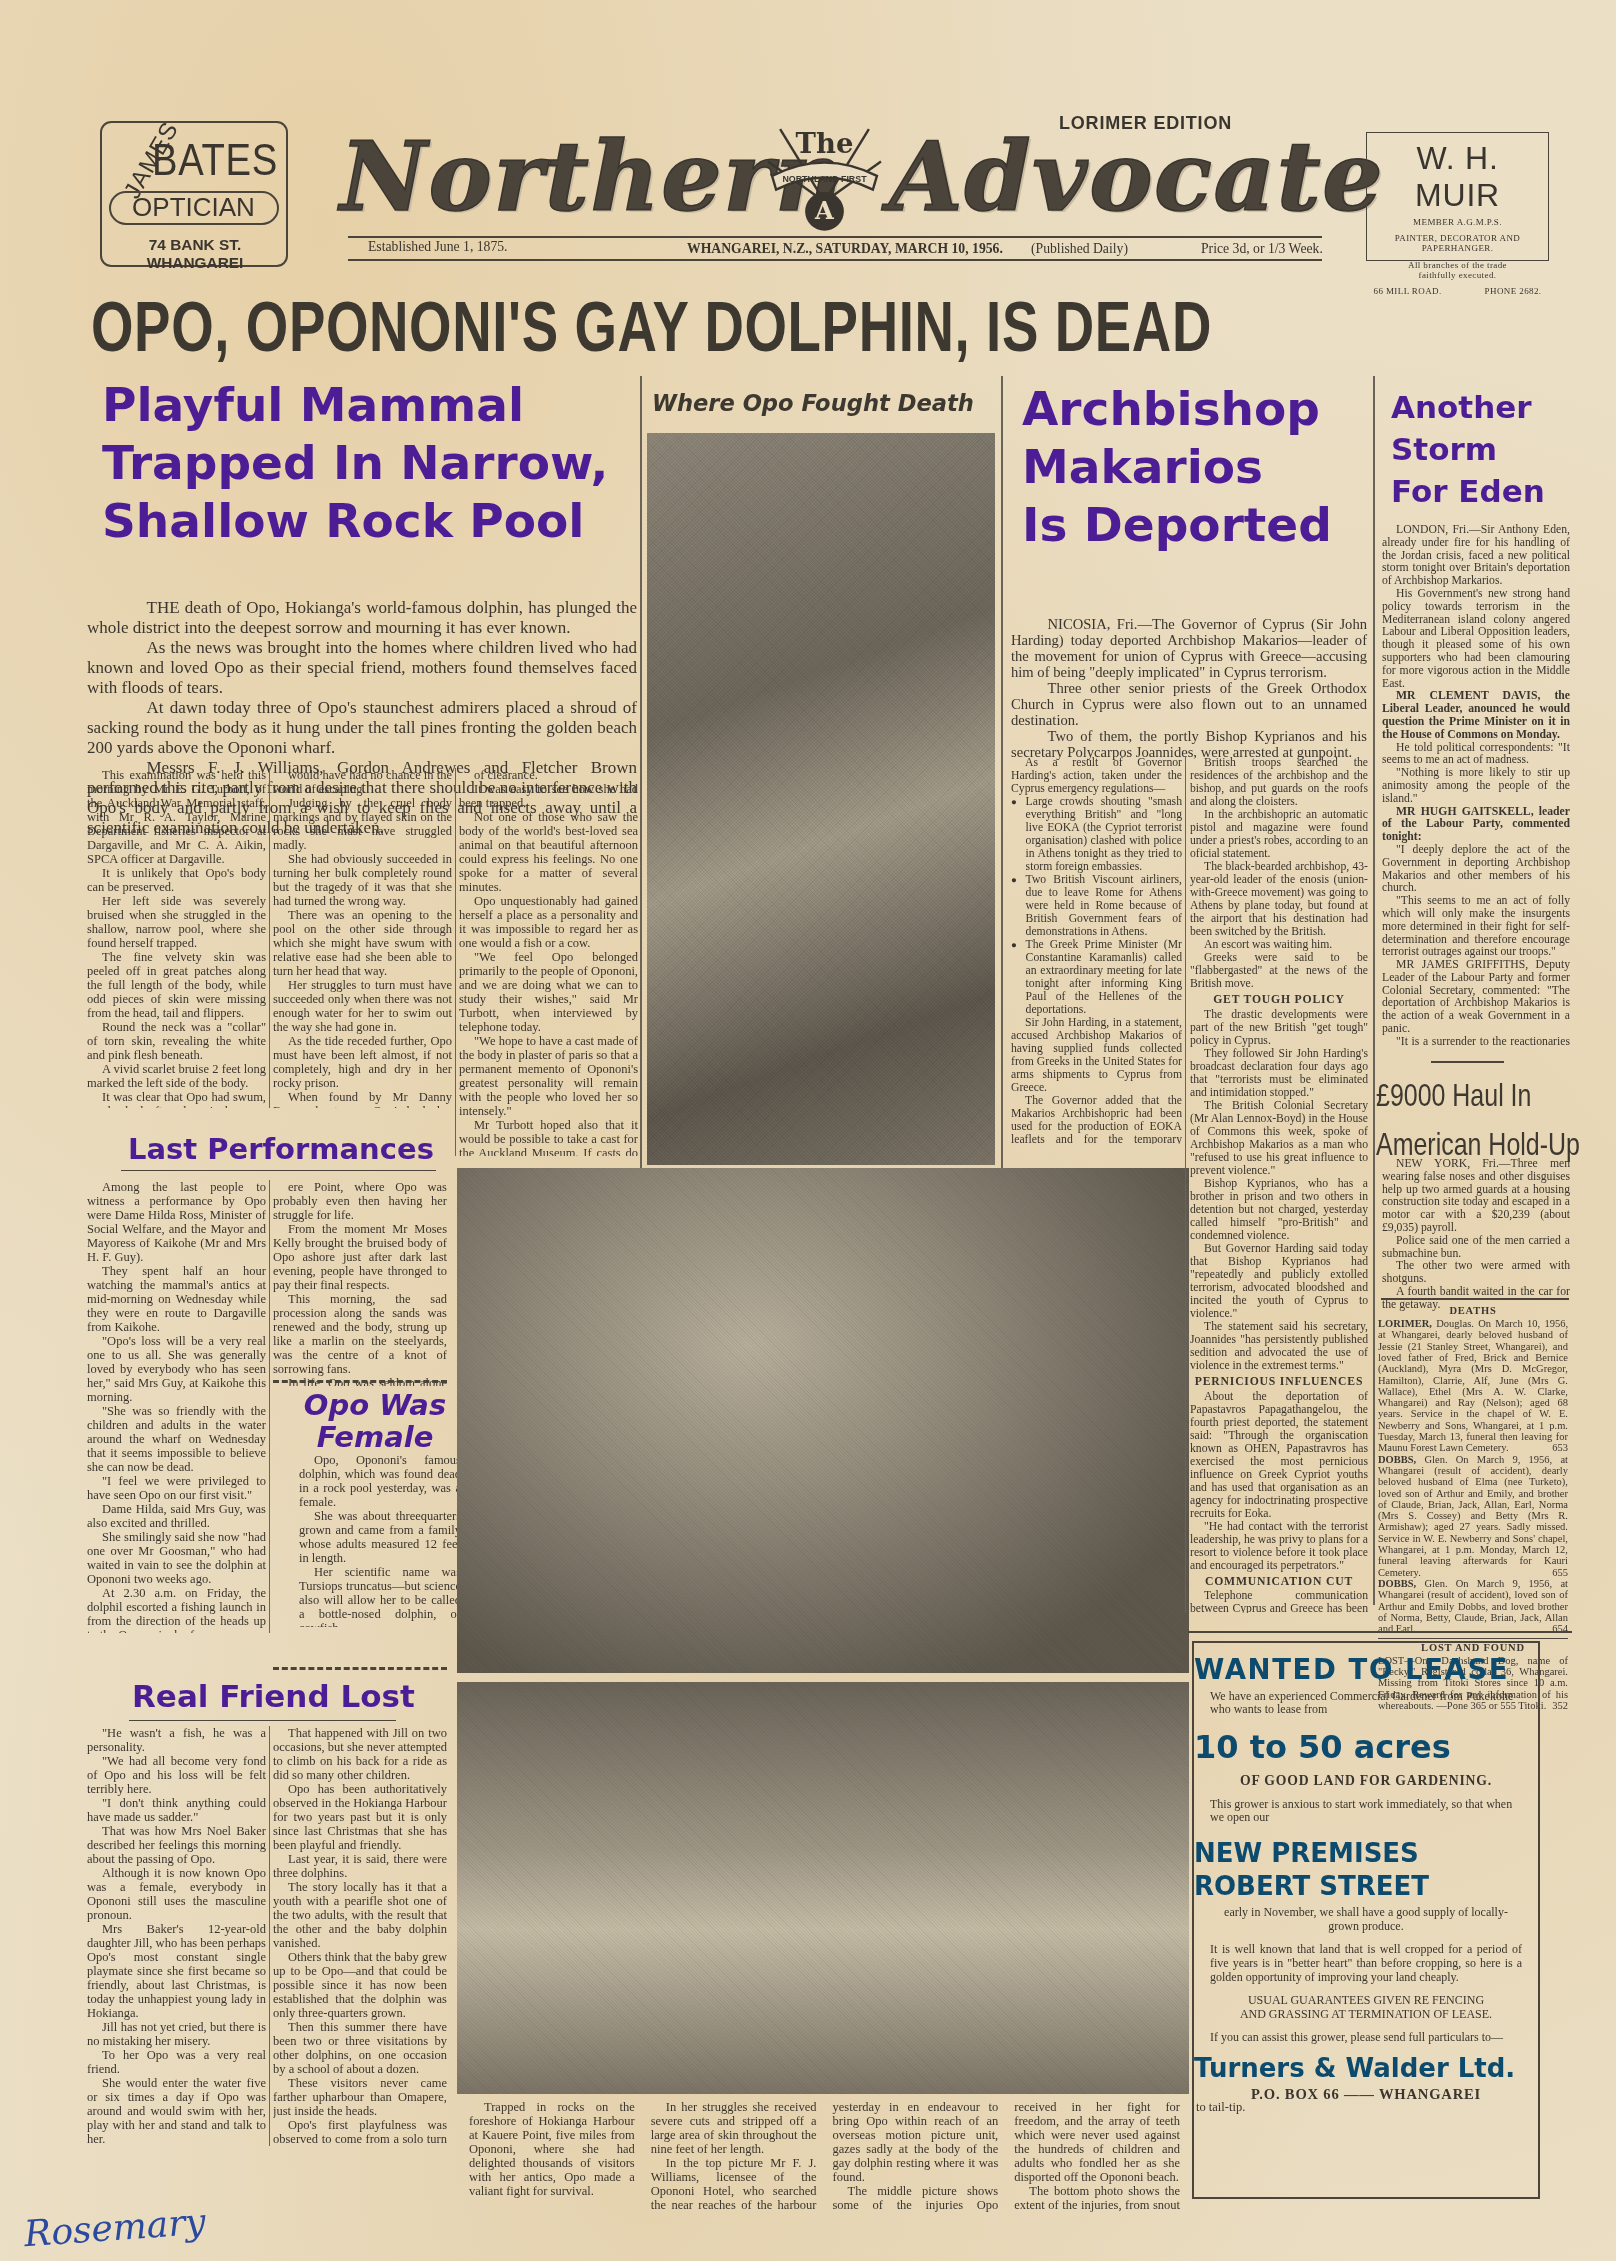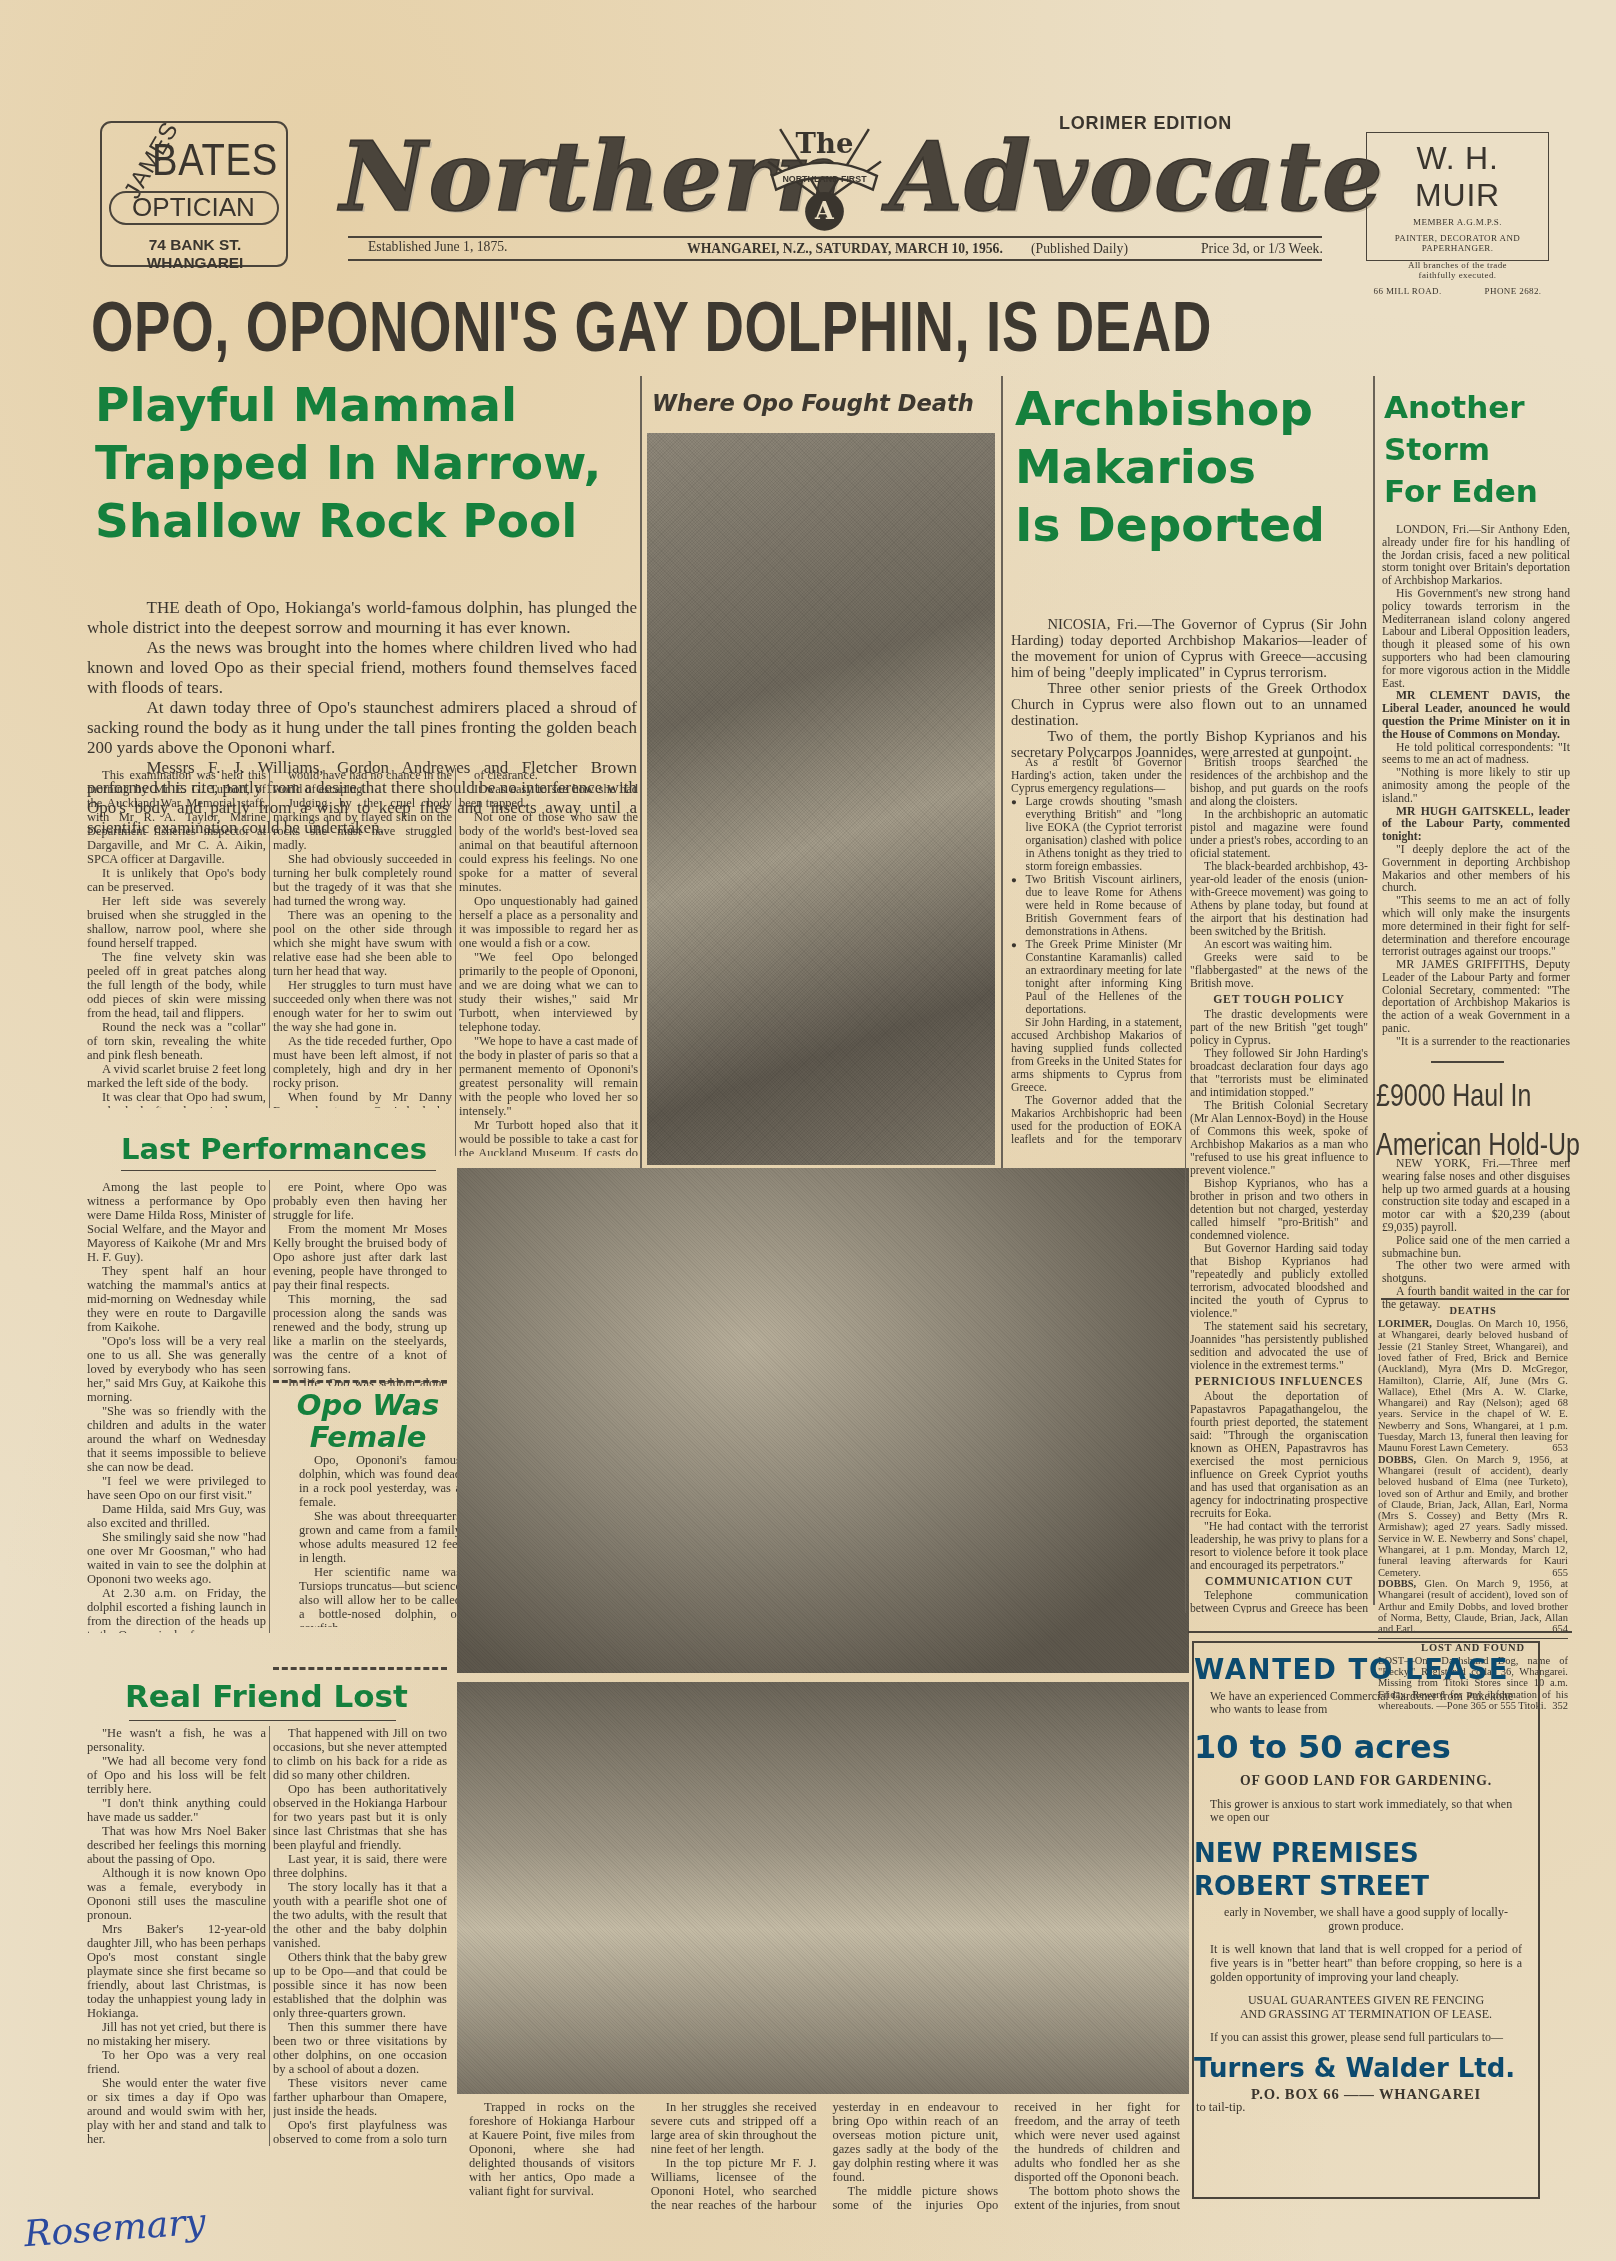--- a/index.html
+++ b/index.html
@@ -30,21 +30,21 @@
   }
   .emblem { position:absolute; width:121px; height:121px; }
   .dateline { font-family: "Liberation Serif", serif; font-size: 13.7px; text-align: right; }
   .second-ed { font-family: "Liberation Sans", sans-serif; font-weight: bold; font-size: 18px; letter-spacing: 0.8px; }
   .muir-box { border: 1.6px solid #4a443b; text-align: center; padding: 6.5px; }
   .muir-name { font-family: "Liberation Sans", sans-serif; font-size: 32px; letter-spacing: 0.8px; }
   .small-caps { font-size: 9px; letter-spacing: 0.4px; }
 
   
   .banner { font-family: "Liberation Sans", sans-serif; font-weight: bold; font-size: 70px; letter-spacing: 0.8px; transform: scaleX(0.78); transform-origin: left; color:#3d3830; white-space: nowrap; }
-  .hd-sans { font-family: "DejaVu Sans", sans-serif; font-weight: bold; color:#15803d; }
+  .hd-sans { font-family: "DejaVu Sans", sans-serif; font-weight: bold; color:#4c1d95;margin-left:7px; }
   .hd-cond { font-family: "Liberation Sans", sans-serif; font-weight: bold; color:#3d3830; transform: scaleX(0.78); transform-origin:left; white-space: nowrap; }
 
   .body { font-size: 12.5px; line-height: 14px; text-align: justify; hyphens: auto; }
   .body p { text-indent: 1.2em; }
   .body-lg { font-size: 17px; line-height: 20px; text-align: justify; }
   .body-lg p { text-indent: 3.5em; }
   .body-md { font-size: 14.6px; line-height: 16px; text-align: justify; }
   .body-md p { text-indent: 2.5em; }
   .body b { font-weight: bold; }
   .sub { text-align:center; font-weight:bold; letter-spacing:0.8px; font-size:11.7px; margin:3.2px 0 1.6px; }

